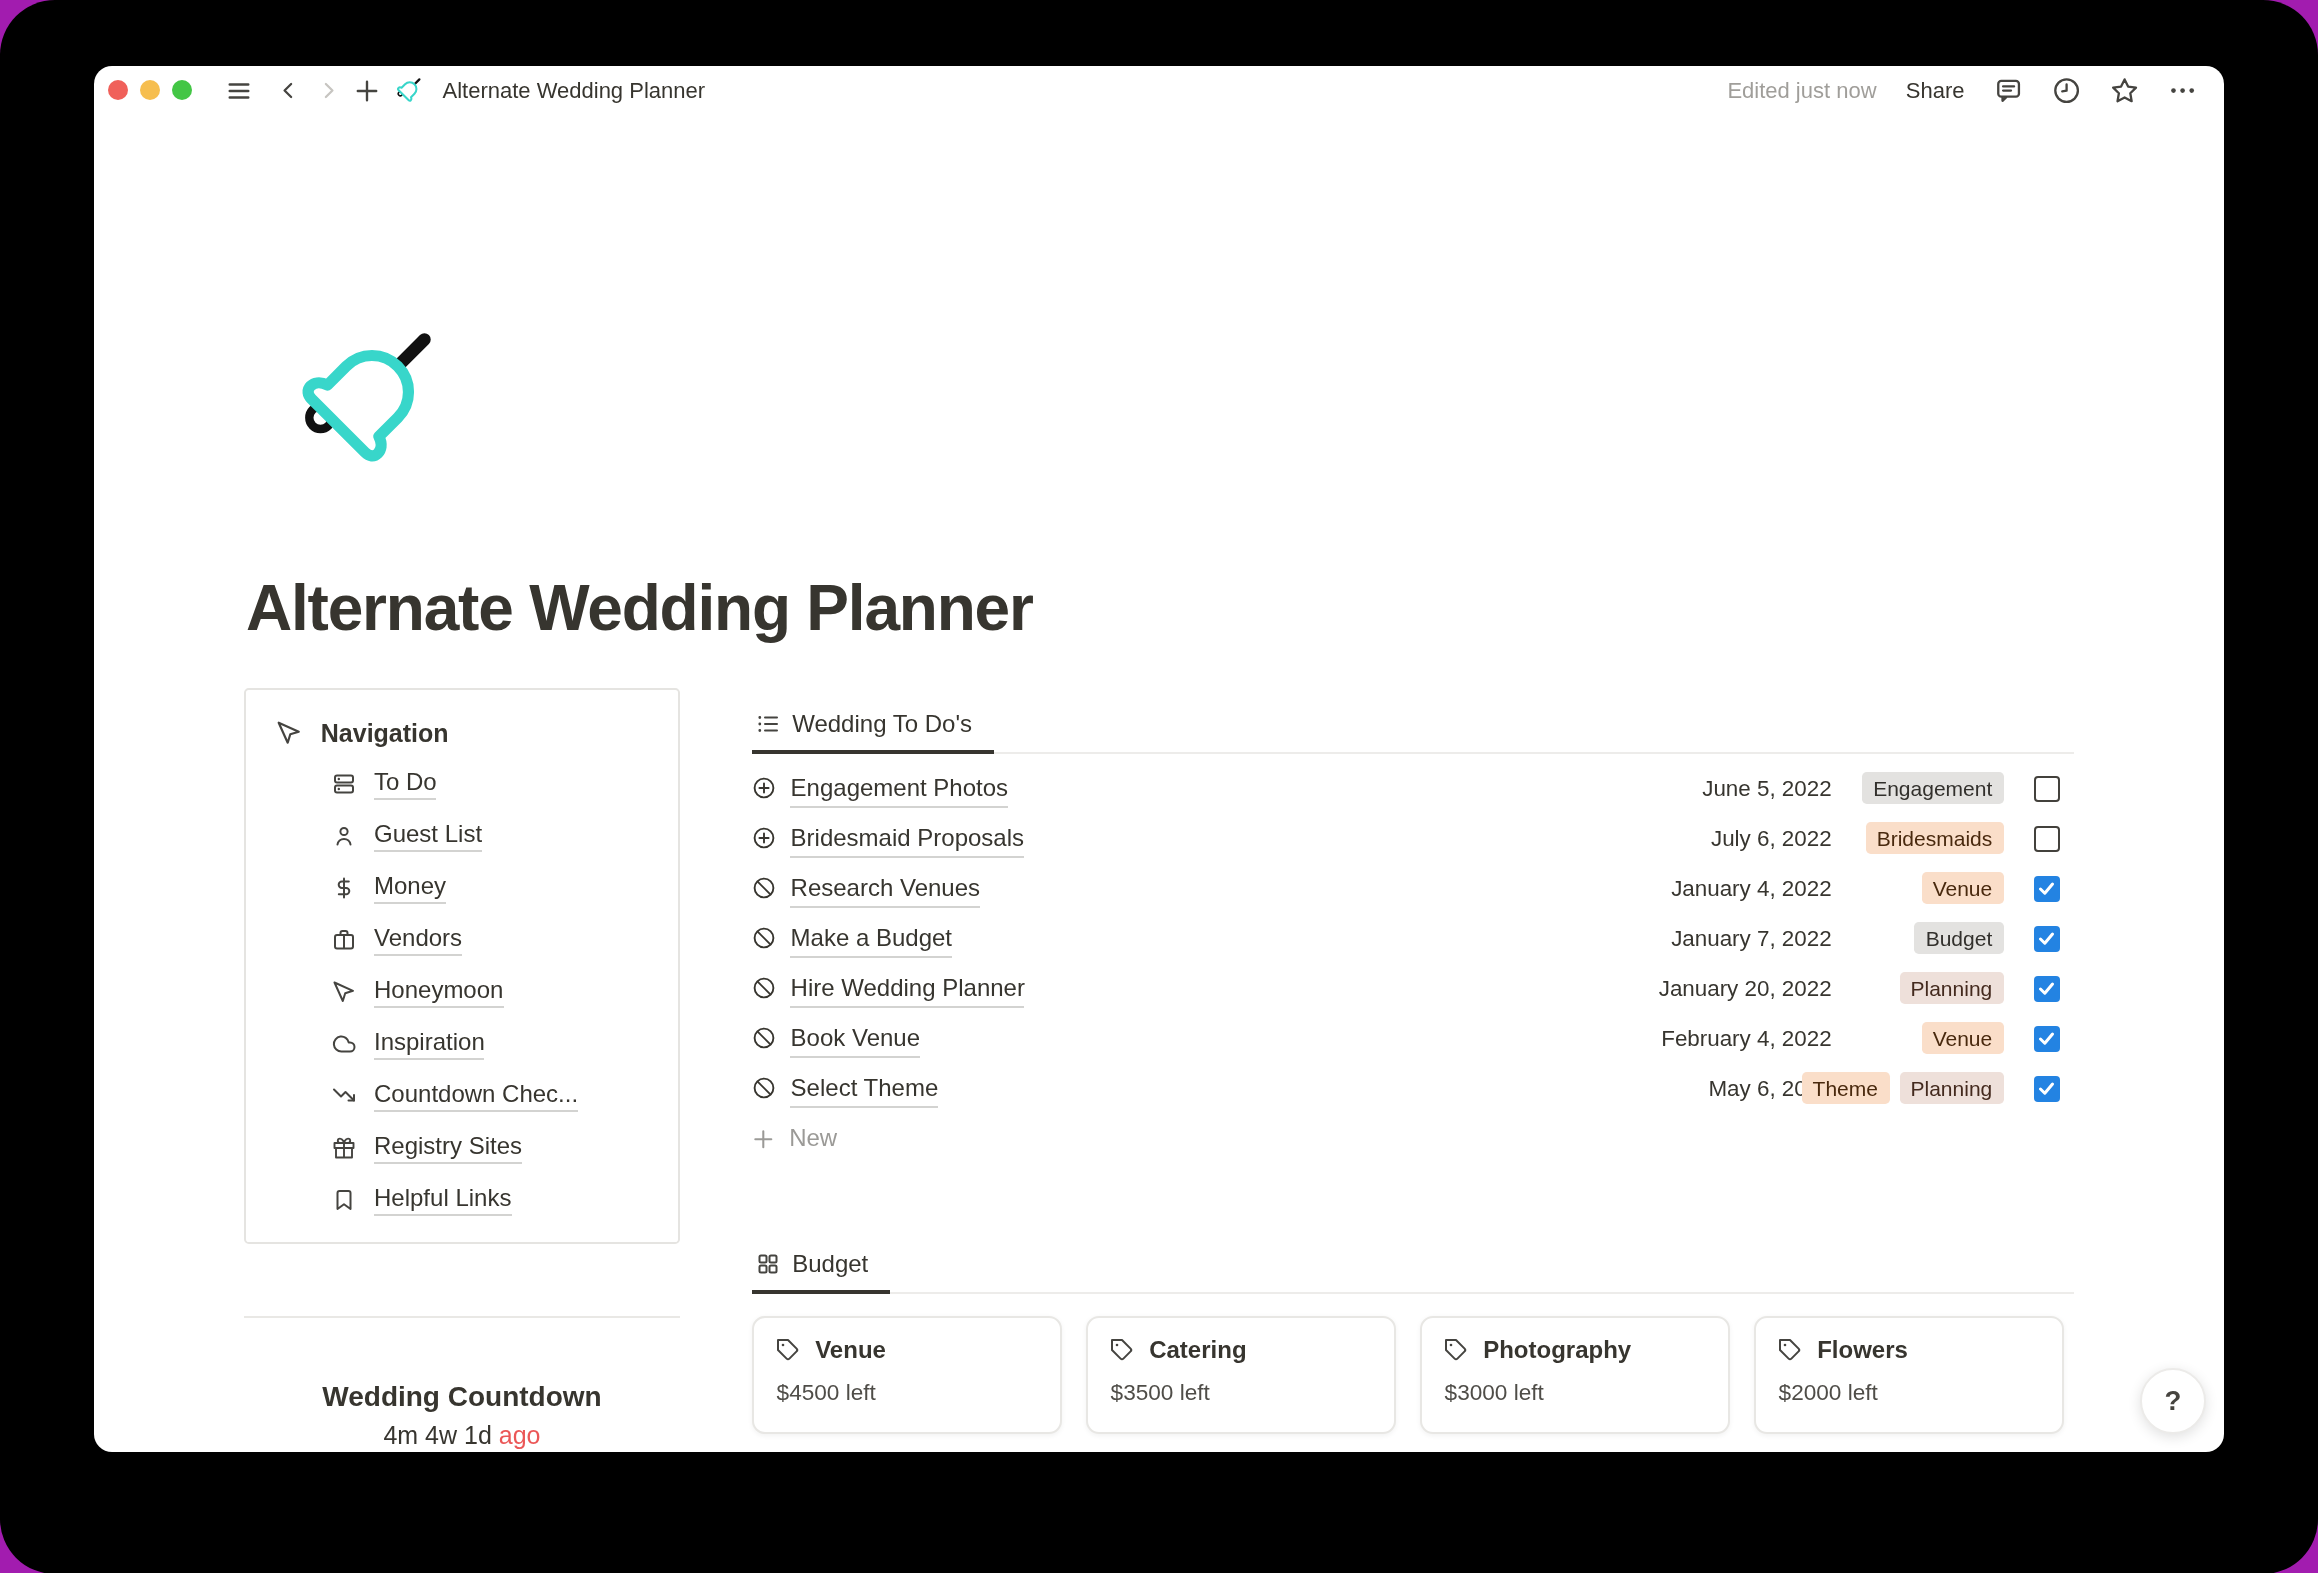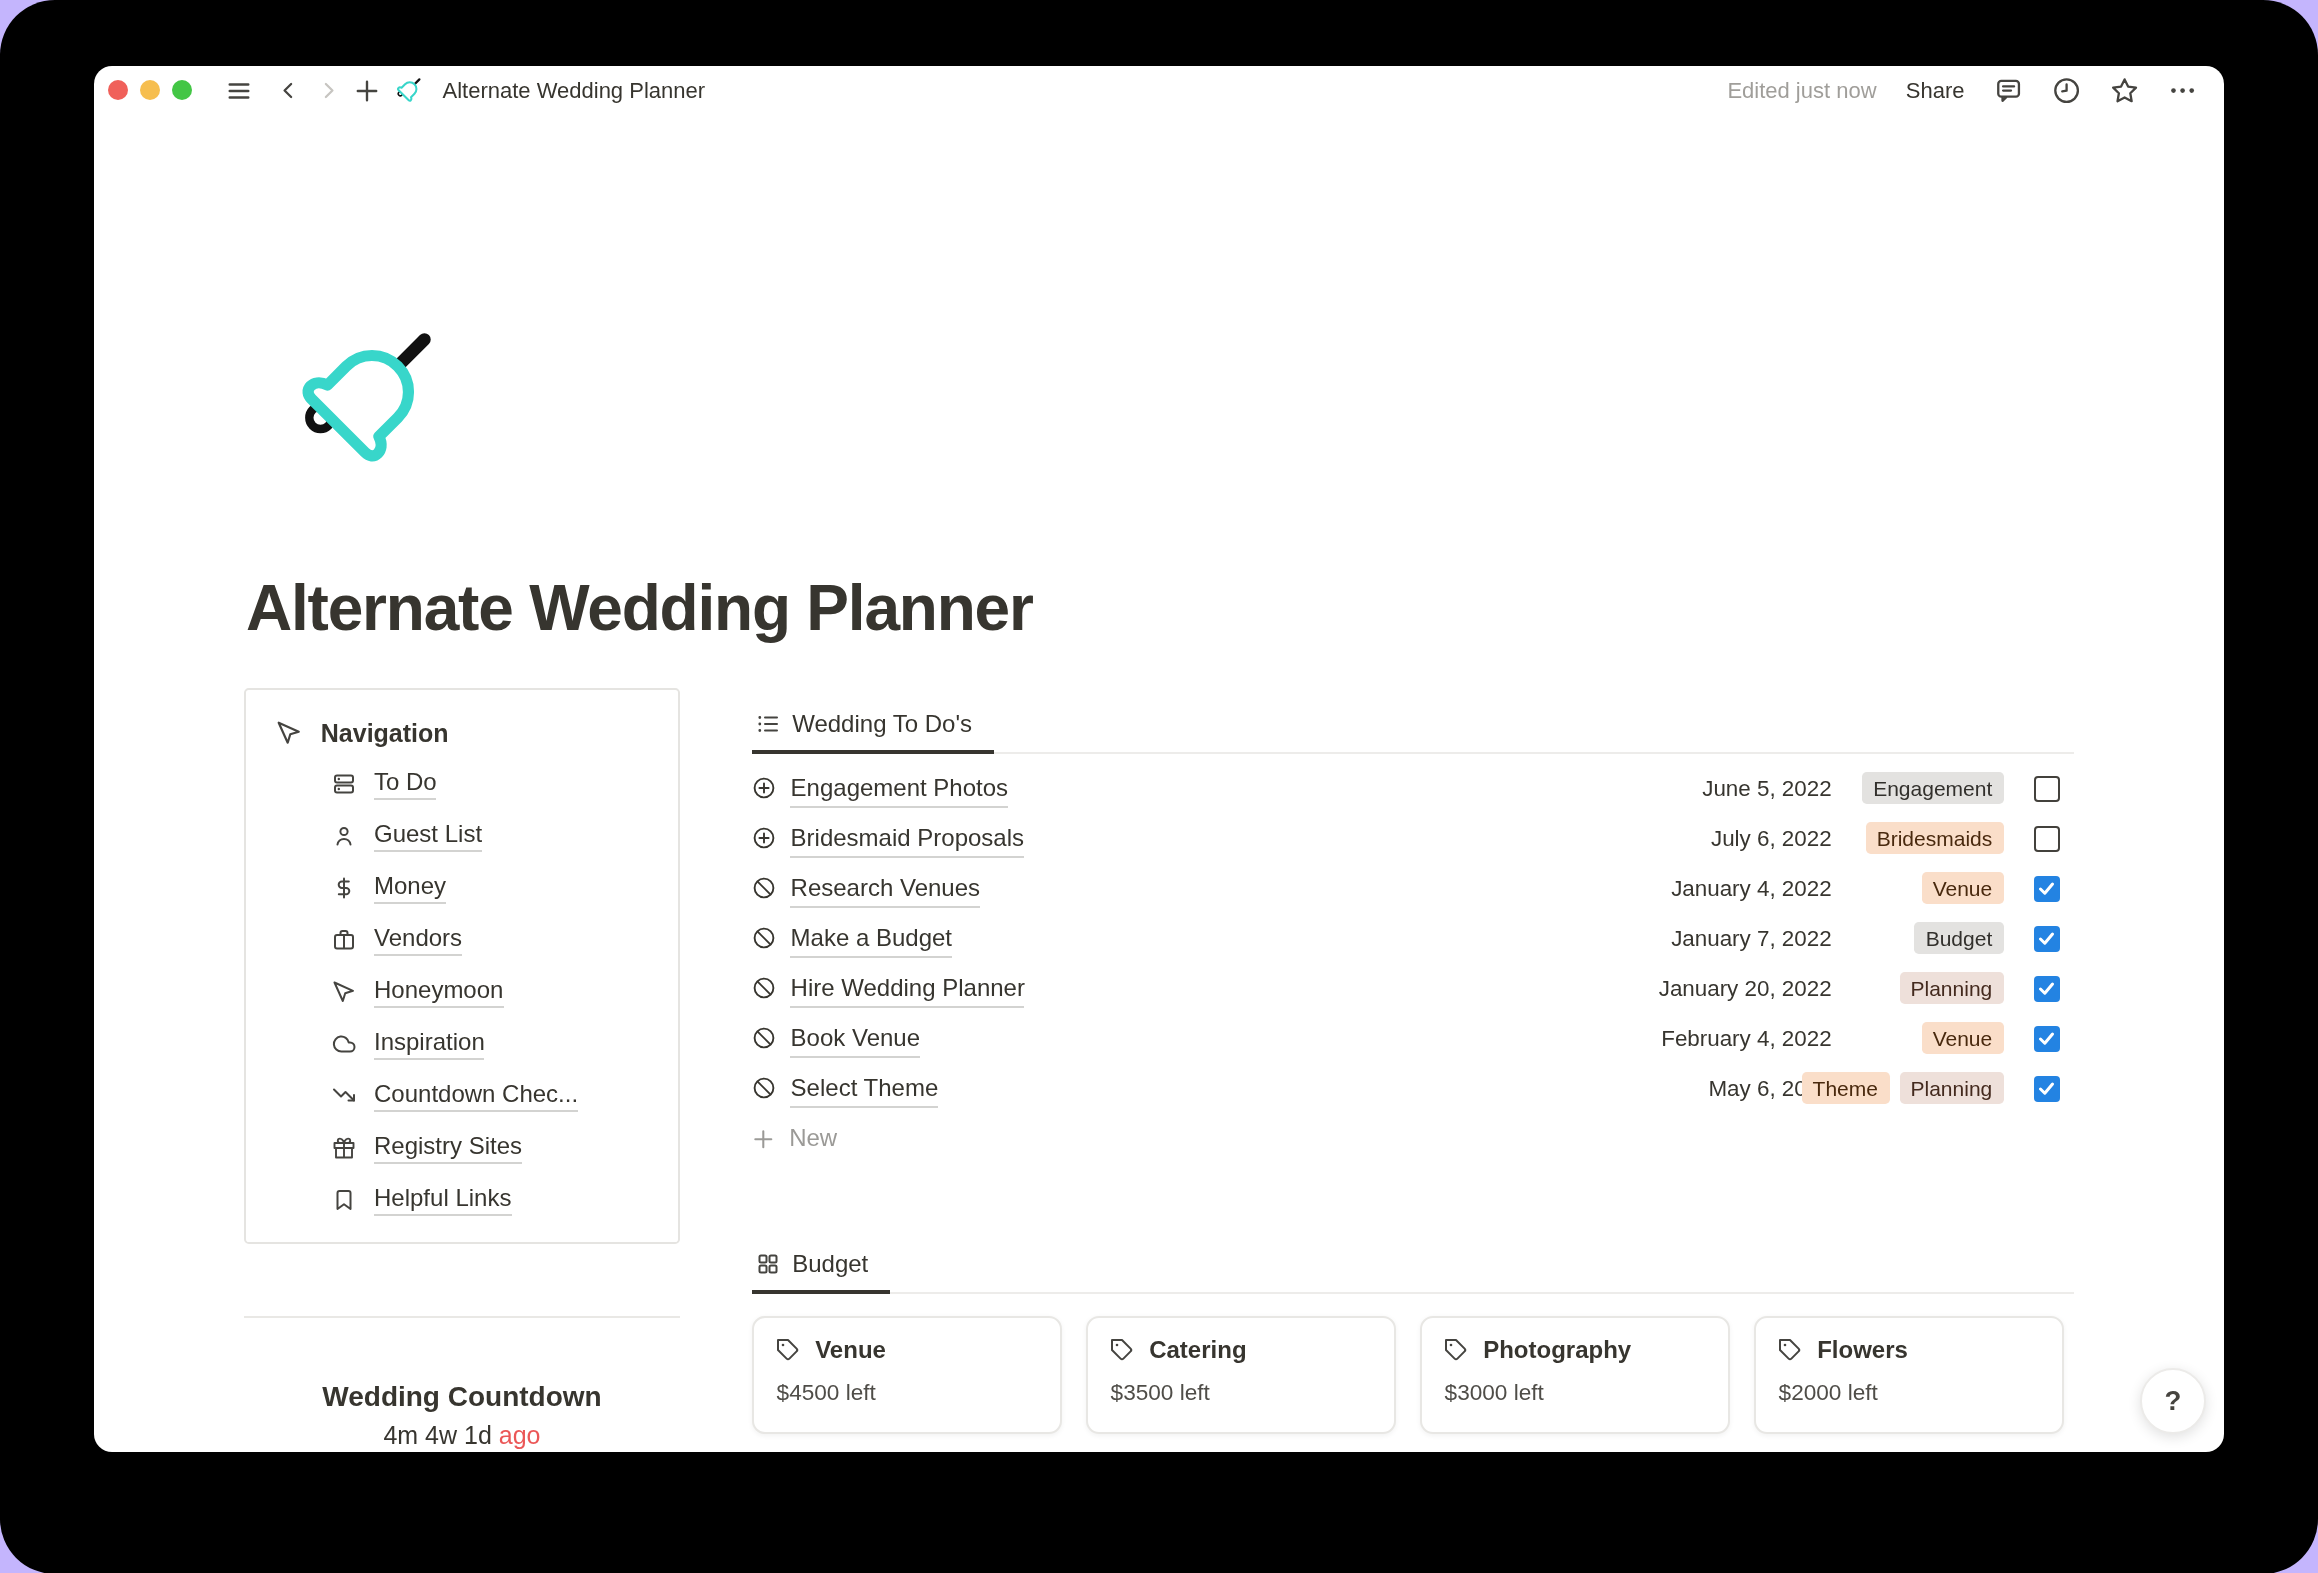--- a/index.html
+++ b/index.html
@@ -1,18 +1,18 @@
 <!DOCTYPE html>
 <html style="font-size:13px"><head>
 <meta charset="utf-8">
 <style>
   html,body{margin:0;padding:0;background:#000;}
   body{font-family:"Liberation Sans","DejaVu Sans",sans-serif;color:#37352F;
        -webkit-font-smoothing:antialiased;}
-  .viewport{width:2319px;height:1574px;overflow:hidden;position:relative;background:#c4b5fd;}
+  .viewport{width:2319px;height:1574px;overflow:hidden;position:relative;background:#a21caf;}
   .stage{width:1159px;height:787px;transform:scale(2);transform-origin:0 0;position:relative;}
   .backdrop{position:absolute;inset:0;background:#000;border-radius:27.5px;}
   .window{position:absolute;left:47px;top:33px;width:1065px;height:693px;background:#fff;
           border-radius:9px;overflow:hidden;}
 
   
   .topbar{position:absolute;left:0;top:0;right:0;height:24px;display:flex;align-items:center;
           padding-left:6.5px;}
   .dot{width:10.5px;height:10.5px;border-radius:50%;margin-right:5.7px;flex:none;}
   .dot.red{background:#F0605A;}

